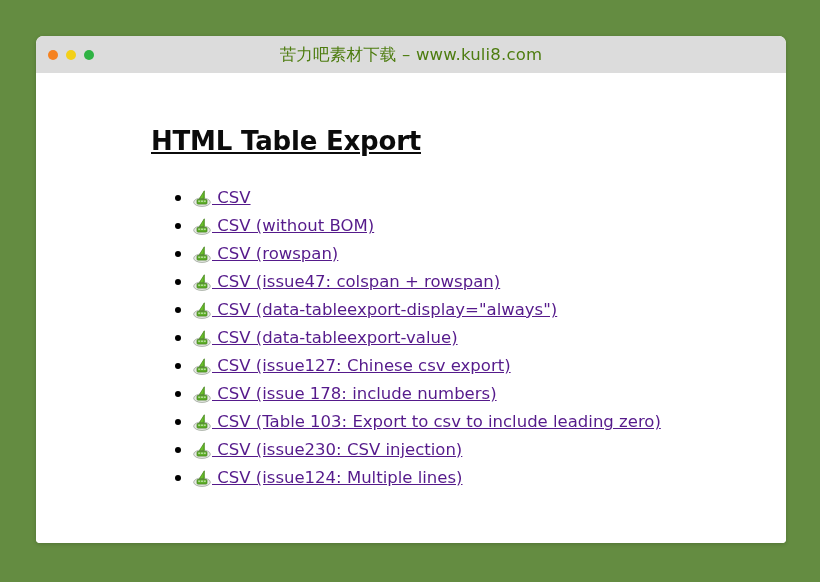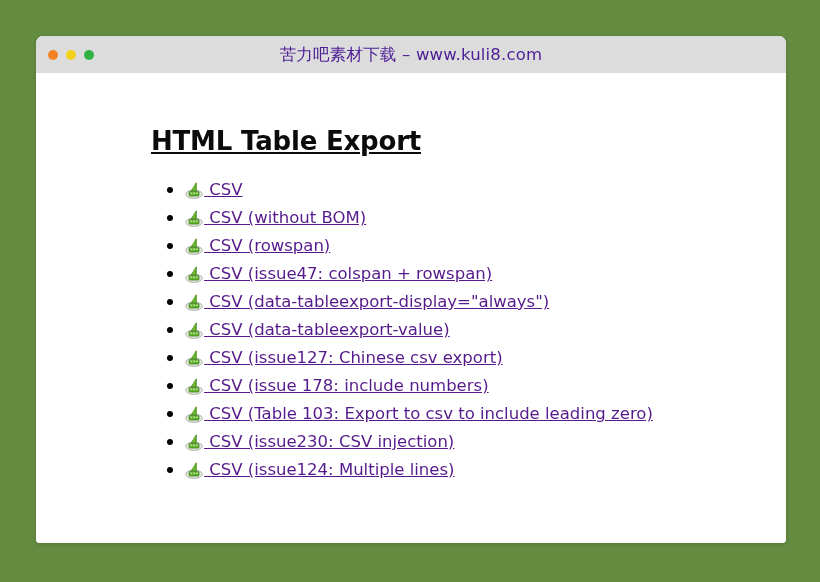--- a/index.html
+++ b/index.html
@@ -53,21 +53,21 @@
   }
   .light.close  { background: #f58220; }
   .light.min    { background: #f3d019; }
   .light.max    { background: #2fb344; }
 
   #title-text {
     width: 100%;
     text-align: center;
     font-family: "DejaVu Sans", sans-serif;
     font-size: 16.5px;
-    color: #4c1d95;
+    color: #4d7c0f;
     letter-spacing: 0.2px;
     line-height: 37px;
     user-select: none;
   }
 
   #page-content {
     background: #ffffff;
     height: 470px;
     padding: 0;
     position: relative;
@@ -83,21 +83,21 @@
     font-weight: bold;
     color: #0b0b0b;
     letter-spacing: -0.2px;
     text-decoration: underline;
   }
 
   #export-list {
     position: absolute;
     left: 115px;
     top: 103px;
-    margin: 0;
+    margin: 8px;
     padding-left: 34px;
     list-style: none;
   }
 
   #export-list li {
     position: relative;
     height: 28px;
     line-height: 28px;
     white-space: nowrap;
   }

